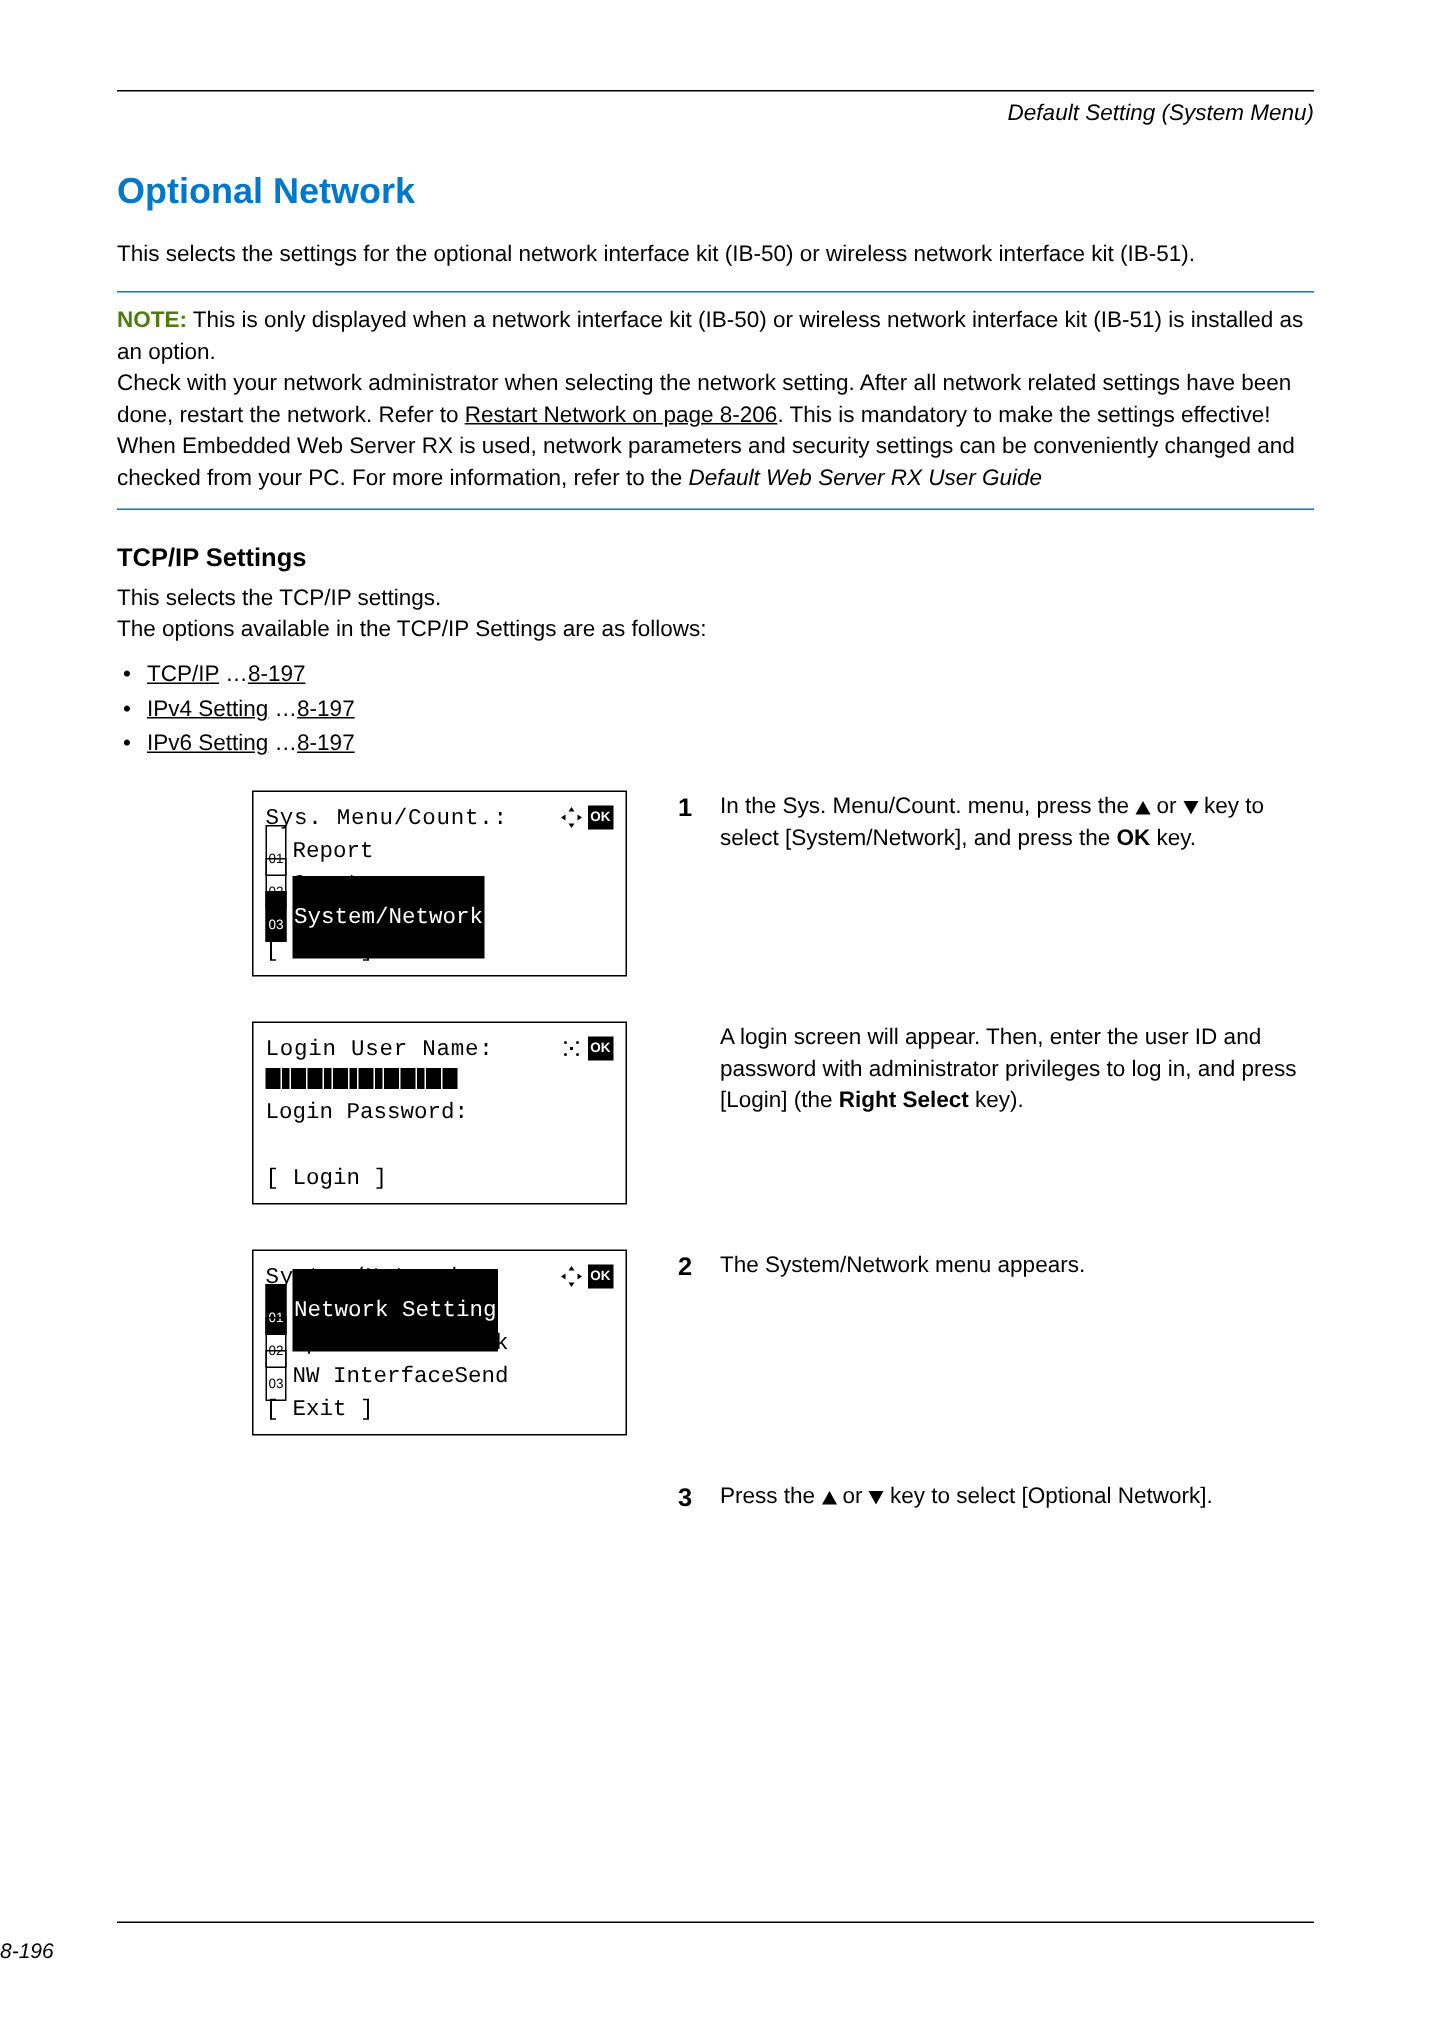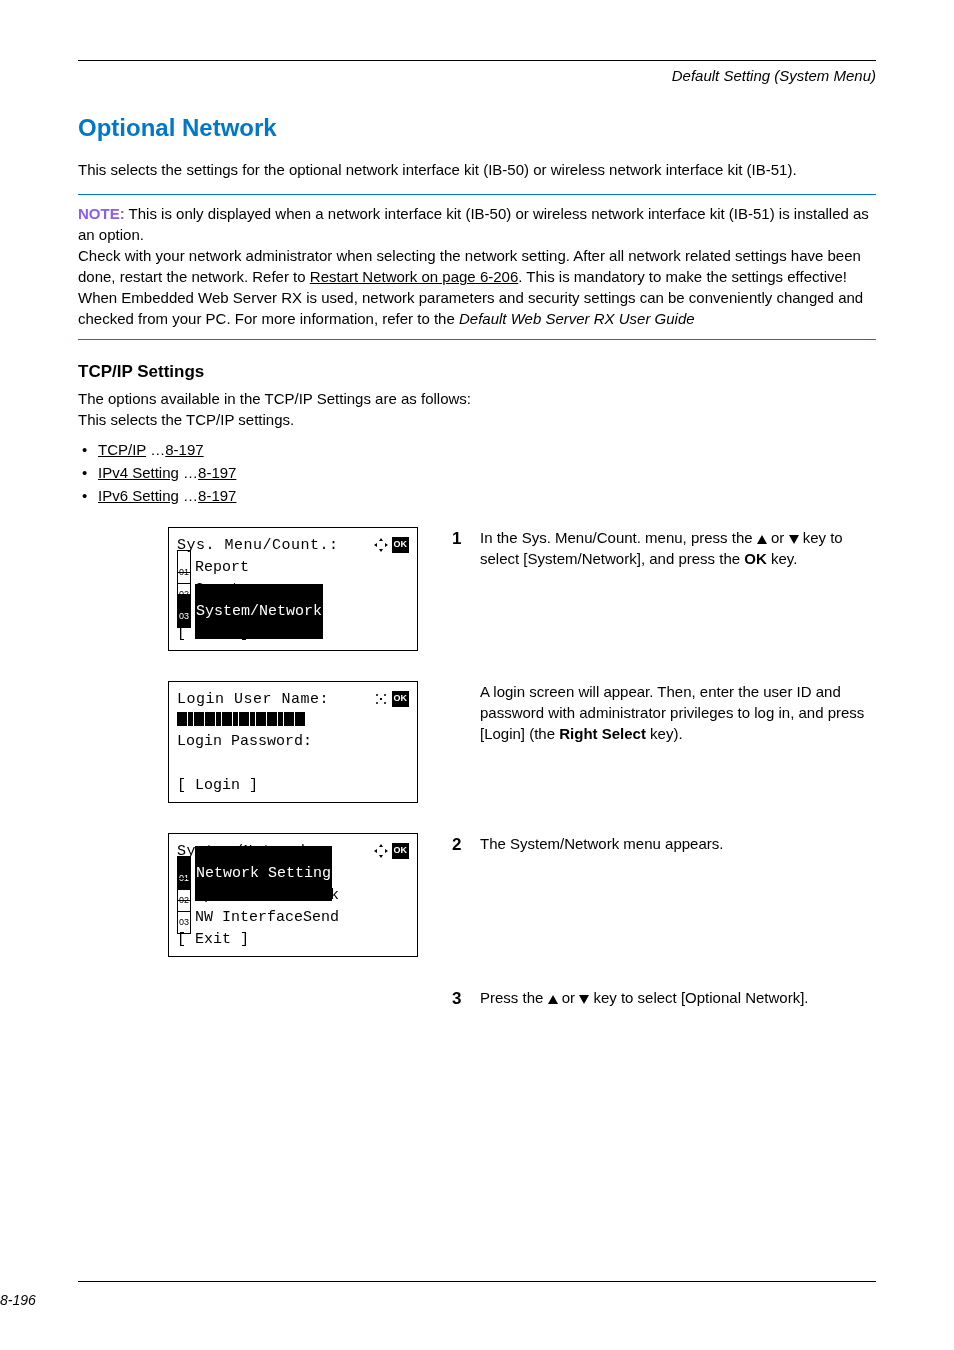--- a/index.html
+++ b/index.html
@@ -4,21 +4,21 @@
 <style>
   * { box-sizing: border-box; margin: 0; padding: 0; }
   html, body { width: 954px; height: 1350px; background: #fff; font-family: Arial, Helvetica, sans-serif; color: #000; }
   .page { padding: 60px 78px 40px 78px; position: relative; height: 100%; }
   .header-line { border-top: 1px solid #000; margin-bottom: 6px; }
   .header-text { text-align: right; font-style: italic; font-size: 15px; margin-bottom: 30px; }
   .h2 { color: #0077c8; font-size: 24px; font-weight: bold; margin-bottom: 18px; }
   .body-text { font-size: 15px; line-height: 1.35; margin-bottom: 14px; }
   .note-rule { border-top: 1px solid #0077c8; }
   .note-block { padding: 8px 0 10px 0; font-size: 15px; line-height: 1.4; }
-  .note-label { color: #8b5cf6; font-weight: bold; }
+  .note-label { color: #4d7c0f; font-weight: bold; }
   .note-block .ital { font-style: italic; }
   .note-block .link { text-decoration: underline; }
   .h3 { font-size: 17px; font-weight: bold; margin-top: 22px; margin-bottom: 6px; }
   .sub-text { font-size: 15px; line-height: 1.4; }
   ul.opts { list-style: none; margin: 8px 0 20px 0; }
   ul.opts li { font-size: 15px; padding: 3px 0 3px 20px; position: relative; }
   ul.opts li::before { content: "•"; position: absolute; left: 4px; }
   ul.opts .u { text-decoration: underline; }
 
   .step-area { display: flex; flex-direction: column; gap: 30px; }
@@ -64,28 +64,28 @@
   <div class="header-line"></div>
   <div class="header-text">Default Setting (System Menu)</div>
 
   <div class="h2">Optional Network</div>
 
   <div class="body-text">This selects the settings for the optional network interface kit (IB-50) or wireless network interface kit (IB-51).</div>
 
   <div class="note-rule"></div>
   <div class="note-block">
     <span class="note-label">NOTE:</span><span> This is only displayed when a network interface kit (IB-50) or wireless network interface kit (IB-51) is installed as an option.</span><br>
-    <span>Check with your network administrator when selecting the network setting. After all network related settings have been done, restart the network. Refer to </span><span class="link">Restart Network on page 6-206</span><span>. This is mandatory to make the settings effective!</span><br>
+    <span>Check with your network administrator when selecting the network setting. After all network related settings have been done, restart the network. Refer to </span><span class="link">Restart Network on page 8-206</span><span>. This is mandatory to make the settings effective!</span><br>
     <span>When Embedded Web Server RX is used, network parameters and security settings can be conveniently changed and checked from your PC. For more information, refer to the </span><span class="ital">Default Web Server RX User Guide</span>
   </div>
   <div class="note-rule"></div>
 
   <div class="h3">TCP/IP Settings</div>
+  <div class="sub-text">This selects the TCP/IP settings.</div>
   <div class="sub-text">The options available in the TCP/IP Settings are as follows:</div>
-  <div class="sub-text">This selects the TCP/IP settings.</div>
 
   <ul class="opts">
     <li><span class="u">TCP/IP</span> …<span class="u">8-197</span></li>
     <li><span class="u">IPv4 Setting</span> …<span class="u">8-197</span></li>
     <li><span class="u">IPv6 Setting</span> …<span class="u">8-197</span></li>
   </ul>
 
   <div class="step-area">
 
     <div class="step-row">

